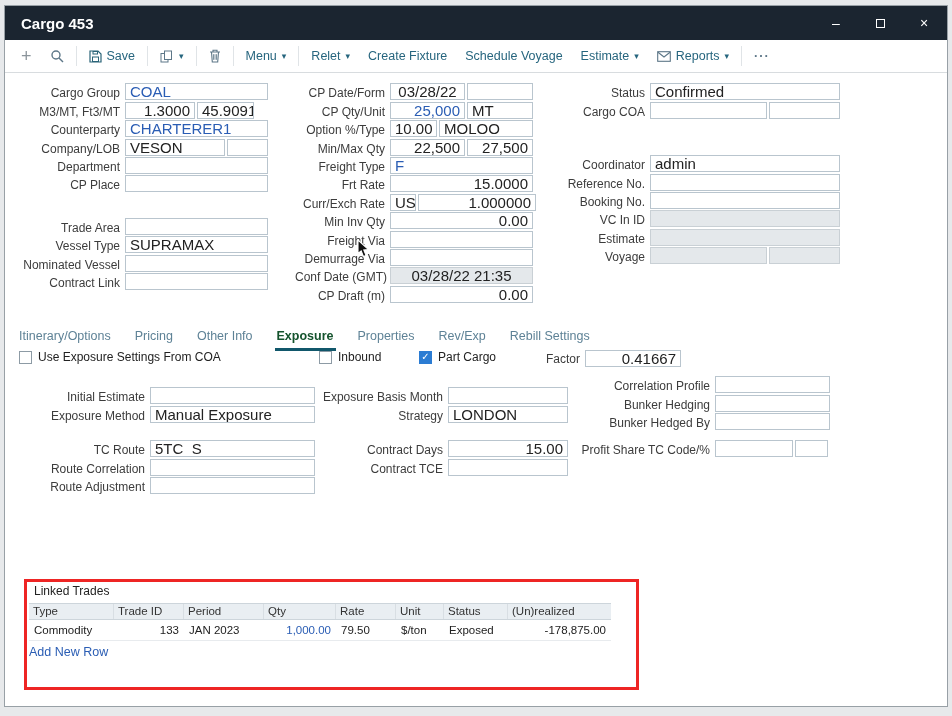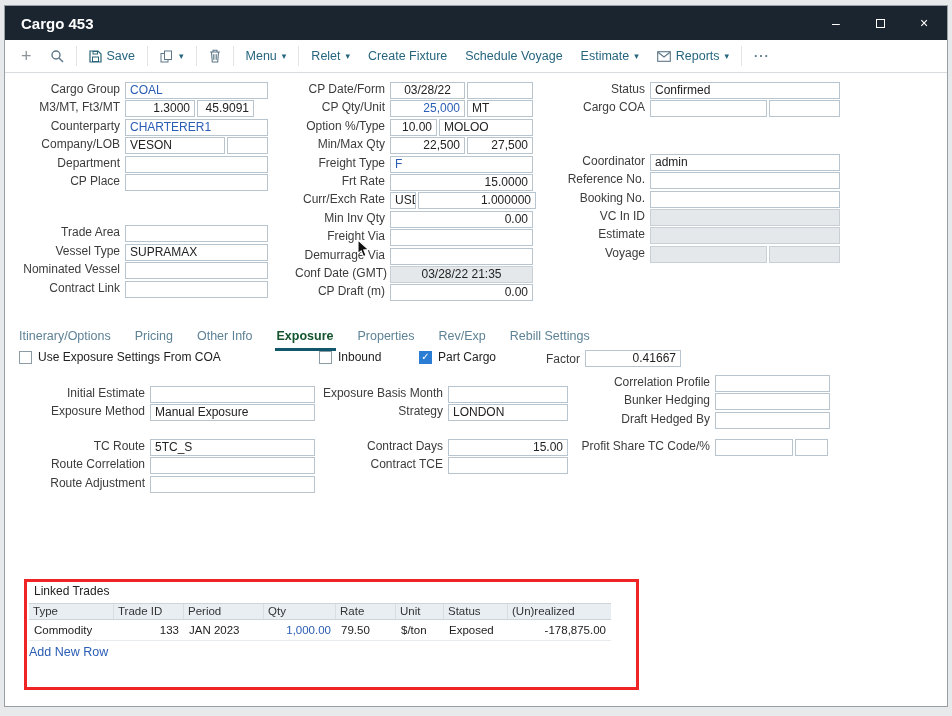--- a/index.html
+++ b/index.html
@@ -15,29 +15,29 @@
   
   .toolbar{height:33px;border-bottom:1px solid #d8dcdf;display:flex;align-items:center;padding:0 10px;gap:6px;color:#26657e;font-size:12.5px;flex-shrink:0;background:#fff}
   .tbtn{display:inline-flex;align-items:center;gap:5px;padding:4px 6px;cursor:pointer;white-space:nowrap}
   .tsep{width:1px;height:20px;background:#e0e4e7}
   .caret{font-size:9px;color:#26657e}
   .plus{font-size:18px;color:#8b949b;line-height:12px}
   .more{color:#5d7788;font-weight:bold;letter-spacing:1px}
   
   .form-area{position:relative;flex:1;font-size:12px;color:#222;background:#fff}
   .fcol{position:absolute}
-  .frow{display:flex;align-items:flex-start;height:18.4px}
+  .frow{display:flex;align-items:flex-end;height:18.4px}
   .lbl{color:#3c3c3c;text-align:right;padding-right:5px;white-space:nowrap;flex-shrink:0}
-  .fld{height:17px;border:1px solid #b9c5ce;background:#fff;padding:0 4px;font-size:12px;line-height:15px;white-space:nowrap;overflow:hidden;flex-shrink:0}
+  .fld{height:17px;border:1px solid #b9c5ce;background:#fff;padding:0 4px;font-size:15px;line-height:15px;white-space:nowrap;overflow:hidden;flex-shrink:0}
   .fld.blue{color:#2a5db4}
   .fld.num{text-align:right}
   .fld.ctr{text-align:center}
   .fld.dis{background:#e4e8eb;border-color:#c9d0d5}
   .gap2{margin-left:2px}
-  .gap33{margin-top:33px}
+  .gap33{margin-top:24px}
   
   .tabs{position:absolute;left:12px;top:256px;display:flex;gap:20px;font-size:12.5px}
   .tab{color:#5e8296;padding:0 2px 5px 2px;cursor:pointer;white-space:nowrap}
   .tab.active{color:#14532d;border-bottom:3px solid #11576b;font-weight:bold}
   
   .cb{position:absolute;display:flex;align-items:center;gap:6px;font-size:12px;color:#222;cursor:pointer;height:14px}
   .box{width:13px;height:13px;border:1px solid #8d9ba5;background:#fff;display:flex;align-items:center;justify-content:center;flex-shrink:0}
   .box.checked{background:#2b7cd3;border-color:#2b7cd3;color:#fff;font-size:10px;line-height:1}
   .factor{position:absolute;top:277px;left:500px;display:flex;align-items:center}
   
@@ -332,21 +332,21 @@
     <div class="fcol" style="left:560px;top:302px">
       <div class="frow">
           <span class="lbl" style="width:150px">Correlation Profile</span>
           <div class="fld" style="width:115px"></div>
         </div>
       <div class="frow">
           <span class="lbl" style="width:150px">Bunker Hedging</span>
           <div class="fld" style="width:115px"></div>
         </div>
       <div class="frow">
-          <span class="lbl" style="width:150px">Draft Hedged By</span>
+          <span class="lbl" style="width:150px">Bunker Hedged By</span>
           <div class="fld" style="width:115px"></div>
         </div>
     </div>
 
     <div class="fcol" style="left:10px;top:366px">
       <div class="frow">
           <span class="lbl" style="width:135px">TC Route</span>
           <div class="fld" style="width:165px">5TC_S</div>
         </div>
       <div class="frow">

